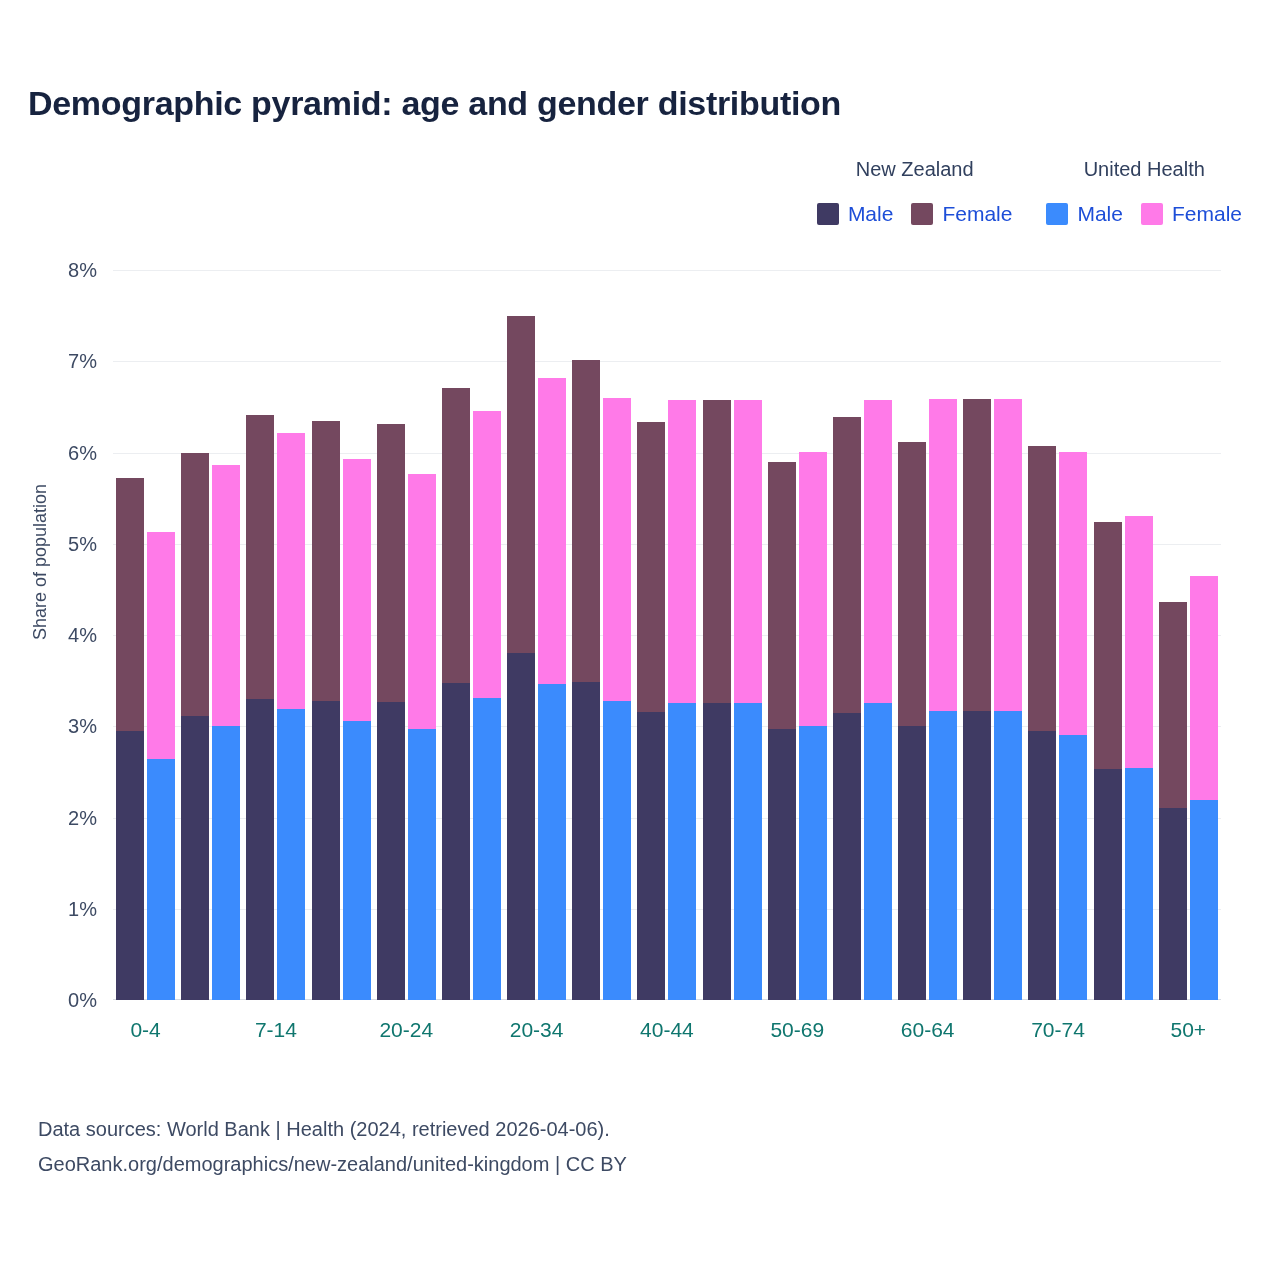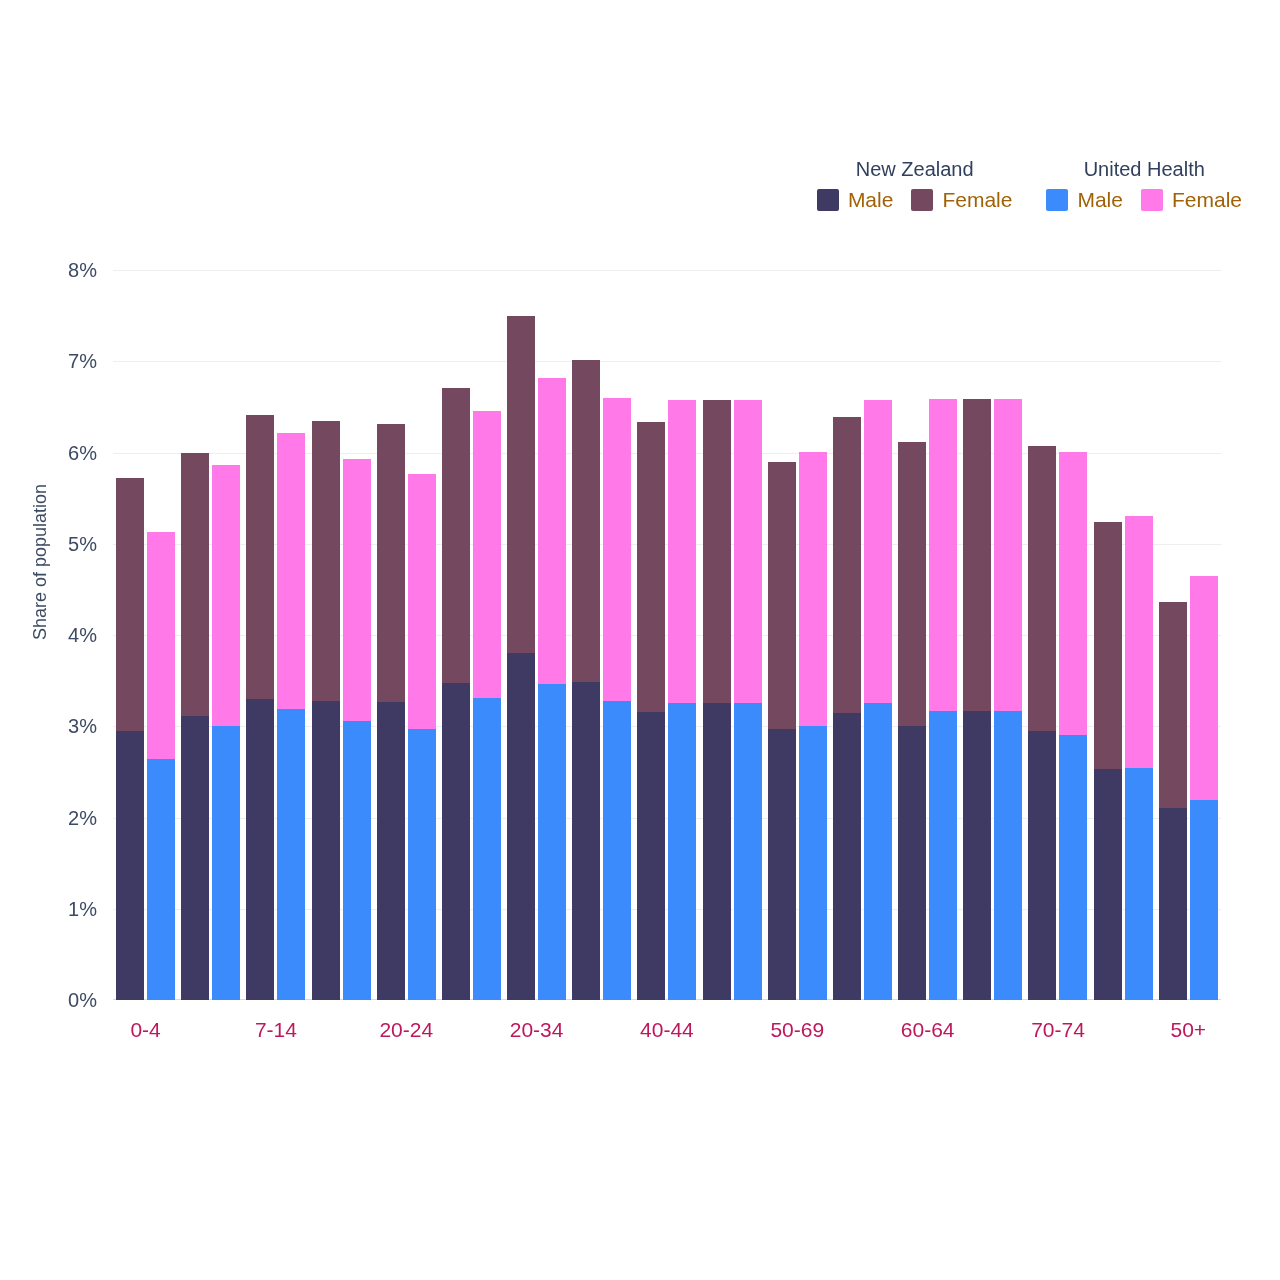--- a/index.html
+++ b/index.html
@@ -39,40 +39,40 @@
     align-items: flex-start;
   }
   .legend-group {
     display: flex;
     flex-direction: column;
     align-items: center;
   }
   .legend-group-title {
     font-size: 20px;
     color: #31405e;
-    margin-bottom: 7px;
+    margin-bottom: 21px;
   }
   .legend-items {
     display: flex;
     gap: 18px;
   }
   .legend-item {
     display: flex;
     align-items: center;
     gap: 9px;
   }
   .swatch {
     width: 22px;
     height: 22px;
     border-radius: 2px;
     display: inline-block;
   }
   .legend-label {
     font-size: 21px;
-    color: #a16207;
+    color: #1d4ed8;
   }
 
   
   .plot {
     position: absolute;
     left: 113px;
     top: 270px;
     width: 1108px;
     height: 730px;
   }
@@ -143,39 +143,40 @@
     position: absolute;
     left: 113px;
     top: 1018px;
     width: 1108px;
     display: flex;
   }
   .xlabel-cell {
     flex: 1 1 0;
     text-align: center;
     font-size: 21px;
-    color: #be185d;
+    color: #0f766e;
   }
   .xlabel-cell.hidden span { visibility: hidden; }
 
   .footer {
     position: absolute;
     left: 38px;
     top: 1112px;
     font-size: 20px;
     color: #3d4a63;
     line-height: 1.75;
   }
   .footer div { white-space: nowrap; }
 </style>
 </head>
 <body>
 
 <div class="page">
 
+  <div class="title">Demographic pyramid: age and gender distribution</div>
 
   <div class="legend">
     <div class="legend-group">
       <div class="legend-group-title">New Zealand</div>
       <div class="legend-items">
         <div class="legend-item">
           <span class="swatch" style="background:#3f3a63"></span>
           <span class="legend-label">Male</span>
         </div>
         <div class="legend-item">
@@ -445,14 +446,18 @@
       <div class="xlabel-cell hidden"><span>45-49</span></div>
       <div class="xlabel-cell"><span>50-69</span></div>
       <div class="xlabel-cell hidden"><span>55-59</span></div>
       <div class="xlabel-cell"><span>60-64</span></div>
       <div class="xlabel-cell hidden"><span>65-69</span></div>
       <div class="xlabel-cell"><span>70-74</span></div>
       <div class="xlabel-cell hidden"><span>75-79</span></div>
       <div class="xlabel-cell"><span>50+</span></div>
     </div>
 
+  <div class="footer">
+    <div>Data sources: World Bank | Health (2024, retrieved 2026-04-06).</div>
+    <div>GeoRank.org/demographics/new-zealand/united-kingdom | CC BY</div>
+  </div>
 
 </div>
 
 </body></html>

